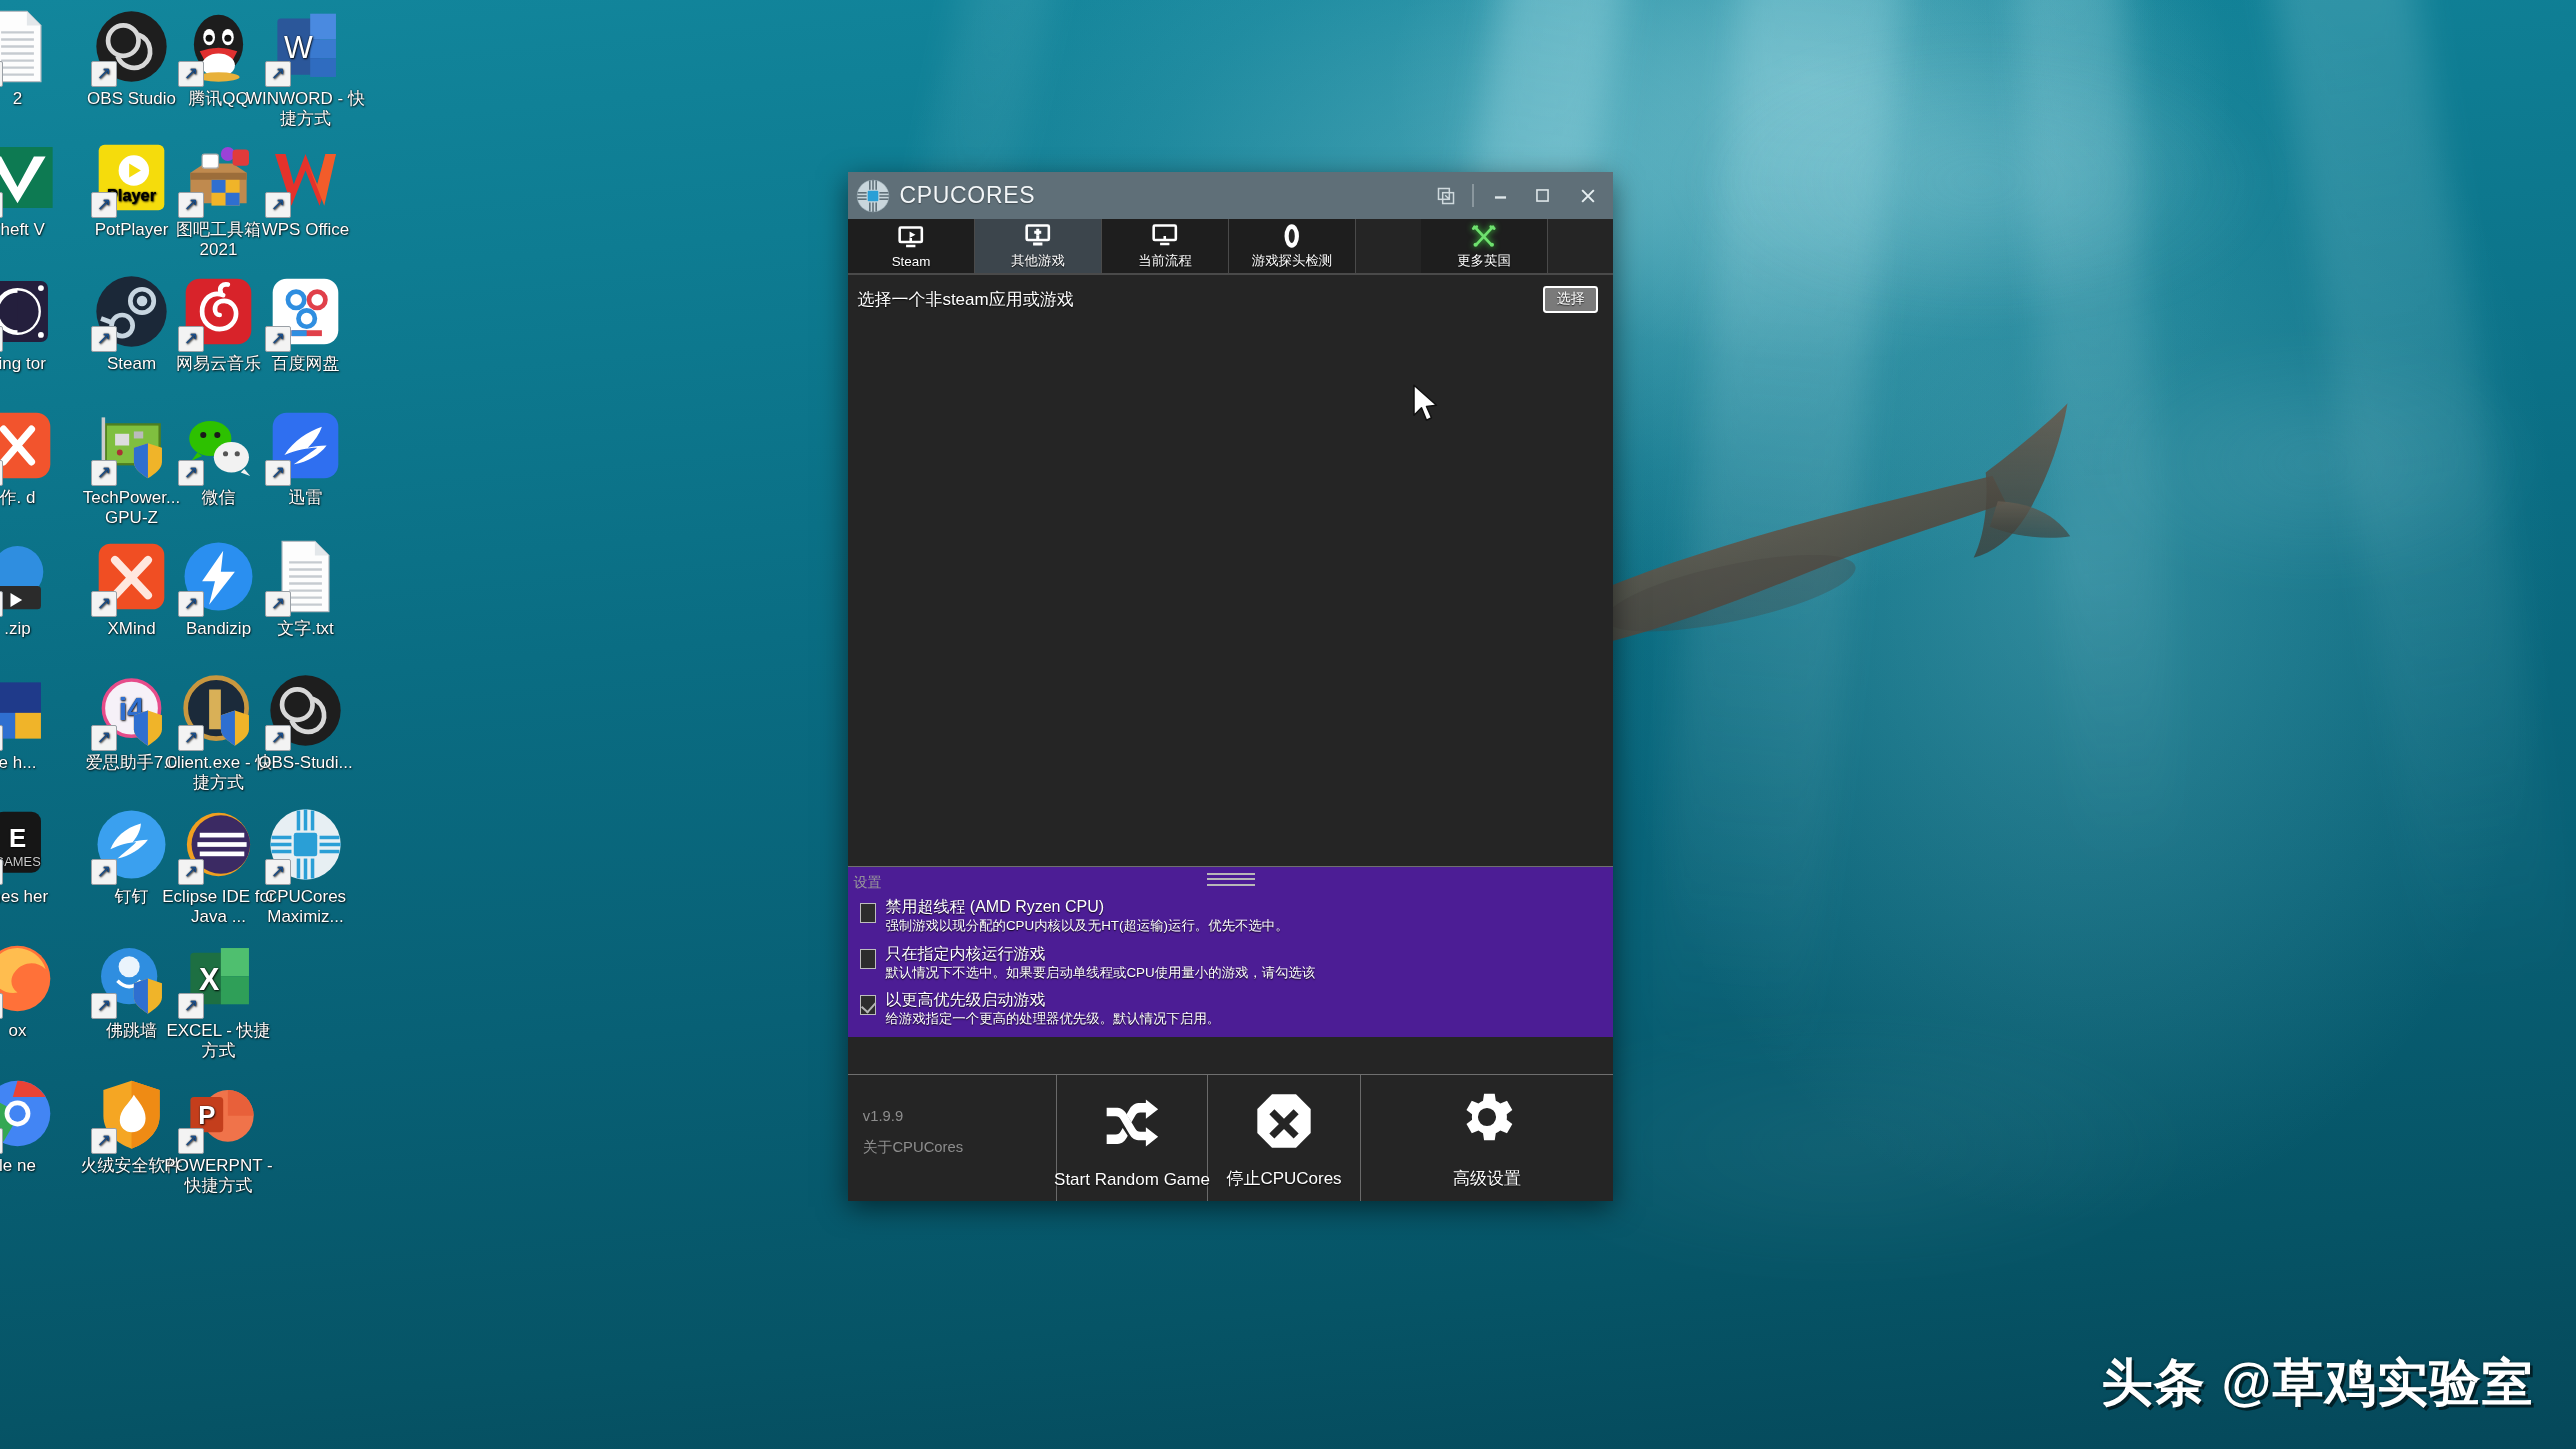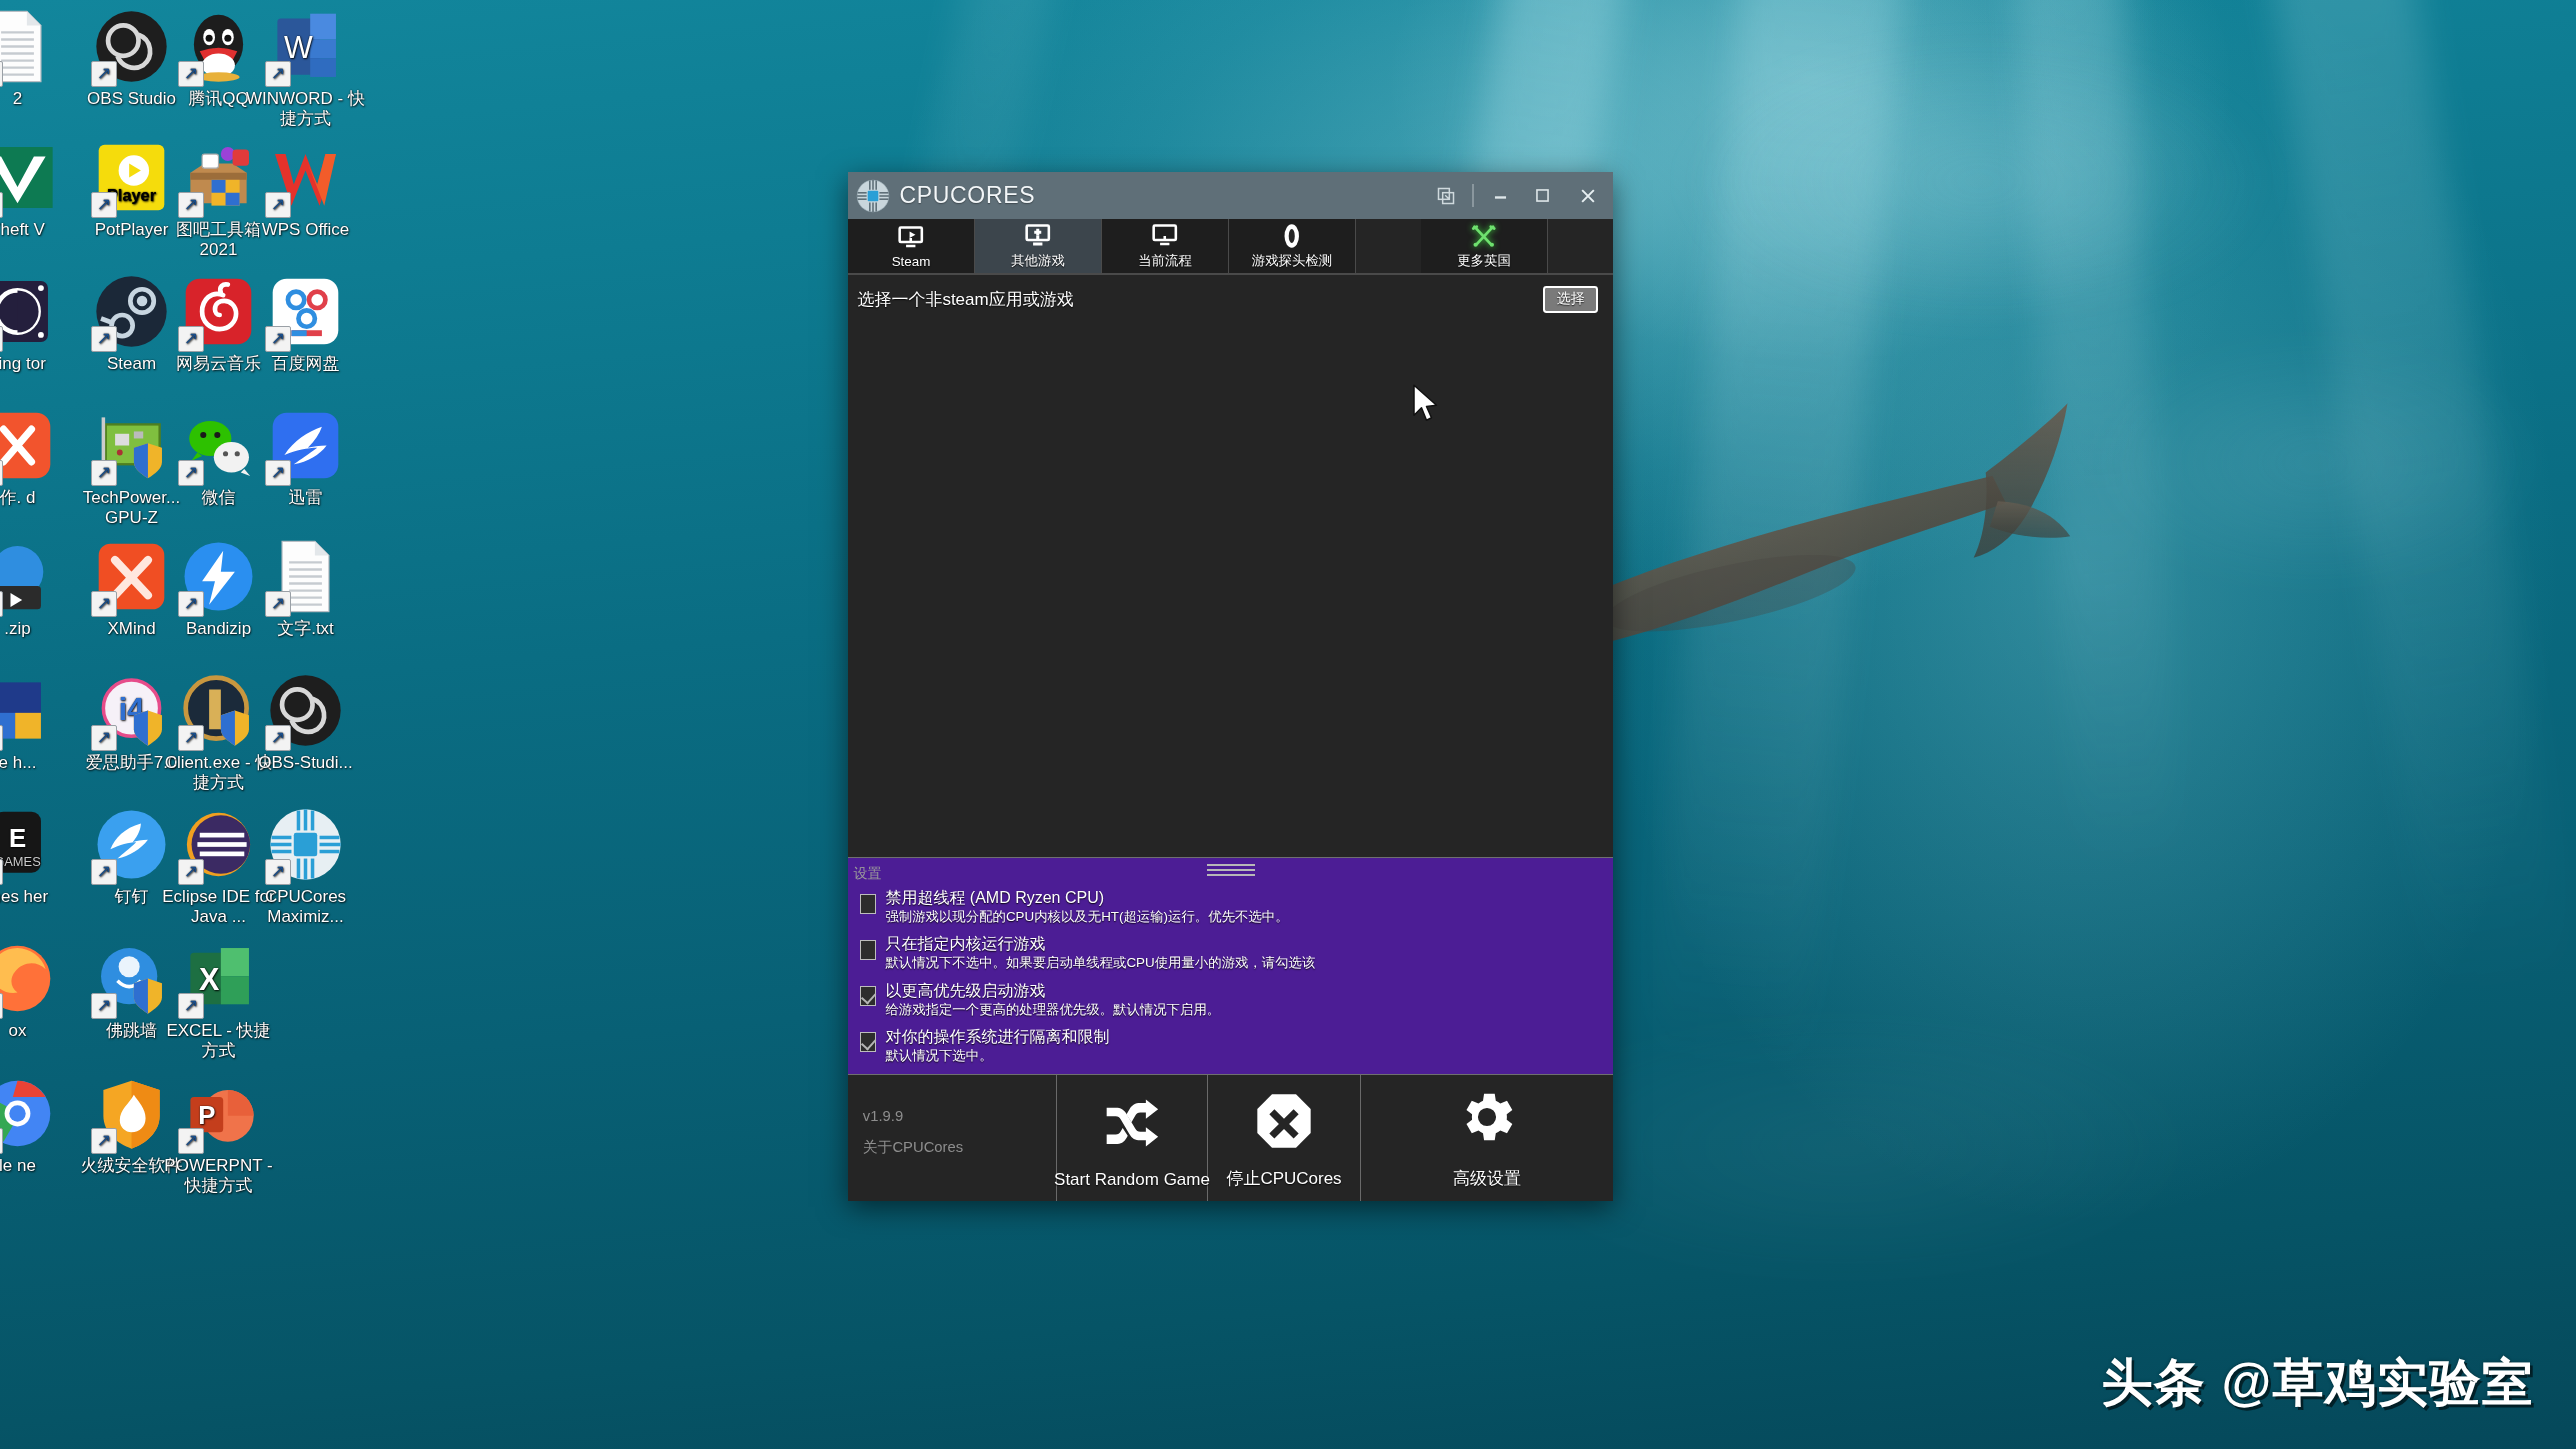--- a/index.html
+++ b/index.html
@@ -117,21 +117,21 @@
   }
   .cbox.checked::after {
     content:""; position:absolute; left:2.7px; top:3.4px; width:6.7px; height:11.4px;
     border:solid #b5b5b5; border-width:0 2px 2px 0; transform:rotate(42deg);
   }
   .settext { color:#ffffff; }
   .settitle { font-size:16px; line-height:20px; text-shadow:0 0.7px 1.3px rgba(0,0,0,0.9); }
   .setdesc { font-size:13.4px; line-height:18px; text-shadow:0 0.7px 1.3px rgba(0,0,0,0.9); }
 
   
-  #footer { flex:0 0 auto; height:127px; display:flex; border-top:1.3px solid #6f6f6f; background:#252525; }
+  #footer { flex:0 0 auto; height:127px; display:flex; border-top:1.3px solid #6f6f6f; background:#252525;margin-top:37px; }
   .fcell {
     display:flex; flex-direction:column; align-items:center; justify-content:flex-end;
     padding-bottom:10.7px; border-right:0.7px solid #6a6a6a; color:#ffffff;
   }
   .fcell:last-child { border-right:none;gap:8px; }
   .fcell .ficon { flex:1 1 auto; display:flex; align-items:center; justify-content:center; }
   .fcell .flabel { font-size:17px; text-shadow:0 0.7px 1.3px rgba(0,0,0,0.9); white-space:nowrap; }
   #fver { width:209px; align-items:flex-start; padding-left:14.8px; justify-content:center; color:#8e8e8e; gap:13.4px; }
   #fver .vtxt { font-size:14.8px; }
   #fabout { font-size:14.8px; }
@@ -821,27 +821,20 @@
             <div class="setdesc">默认情况下不选中。如果要启动单线程或CPU使用量小的游戏，请勾选该</div>
           </div>
         </div>
         <div class="setrow">
           <div class="cbox checked"></div>
           <div class="settext">
             <div class="settitle">以更高优先级启动游戏</div>
             <div class="setdesc">给游戏指定一个更高的处理器优先级。默认情况下启用。</div>
           </div>
         </div>
-        <div class="setrow">
-          <div class="cbox checked"></div>
-          <div class="settext">
-            <div class="settitle">对你的操作系统进行隔离和限制</div>
-            <div class="setdesc">默认情况下选中。</div>
-          </div>
-        </div>
       </div>
   </div>
 
   <div id="footer">
     <div class="fcell" id="fver">
       <div class="vtxt">v1.9.9</div>
       <div id="fabout">关于CPUCores</div>
     </div>
     <div class="fcell" style="width:151px;">
       <div class="ficon">

